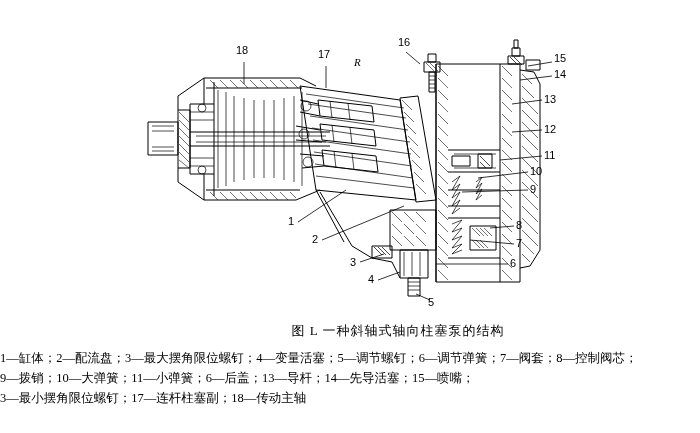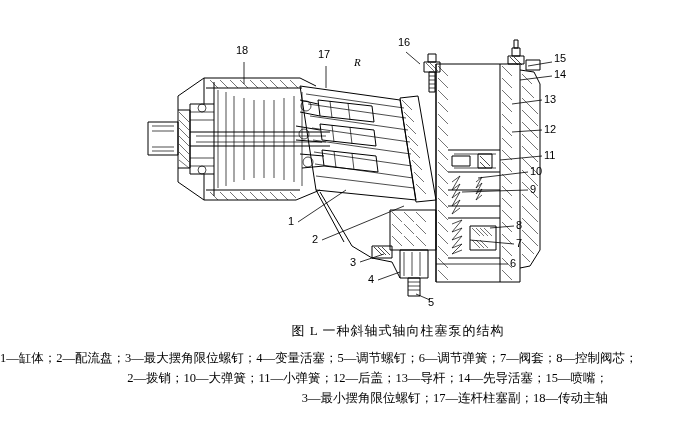--- a/index.html
+++ b/index.html
@@ -41,21 +41,21 @@
     font-family:"Liberation Serif", serif;
     font-size:13px;
     letter-spacing:1px;
     padding-left:48px;
   }
   .legend{
     position:absolute;
     left:0;
     top:348px;
     width:608px;
-    text-align:right;
+    text-align:left;
     font-family:"Liberation Serif", serif;
     font-size:12.5px;
     line-height:20px;
   }
   .legend div{white-space:nowrap;}
 </style>
 </head>
 <body>
 
 <div id="figure">
@@ -237,15 +237,15 @@
   <text class="callout" x="312" y="243">2</text>
   <text class="callout" x="288" y="225">1</text>
 
 </svg>
 </div>
 
 <div class="caption">图  L    一种斜轴式轴向柱塞泵的结构</div>
 
 <div class="legend">
   <div>1—缸体；2—配流盘；3—最大摆角限位螺钉；4—变量活塞；5—调节螺钉；6—调节弹簧；7—阀套；8—控制阀芯；</div>
-  <div>2—拨销；10—大弹簧；11—小弹簧；12—后盖；13—导杆；14—先导活塞；15—喷嘴；</div>
+  <div>9—拨销；10—大弹簧；11—小弹簧；6—后盖；13—导杆；14—先导活塞；15—喷嘴；</div>
   <div>3—最小摆角限位螺钉；17—连杆柱塞副；18—传动主轴</div>
 </div>
 
 </body></html>

